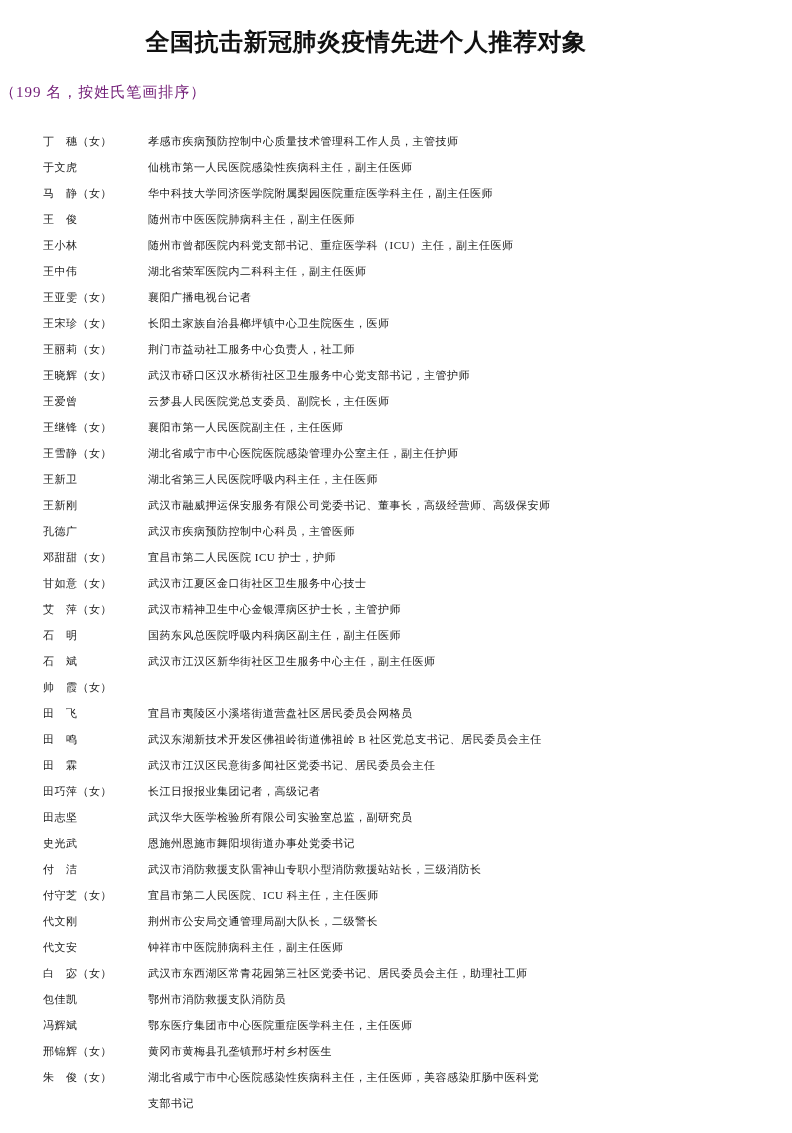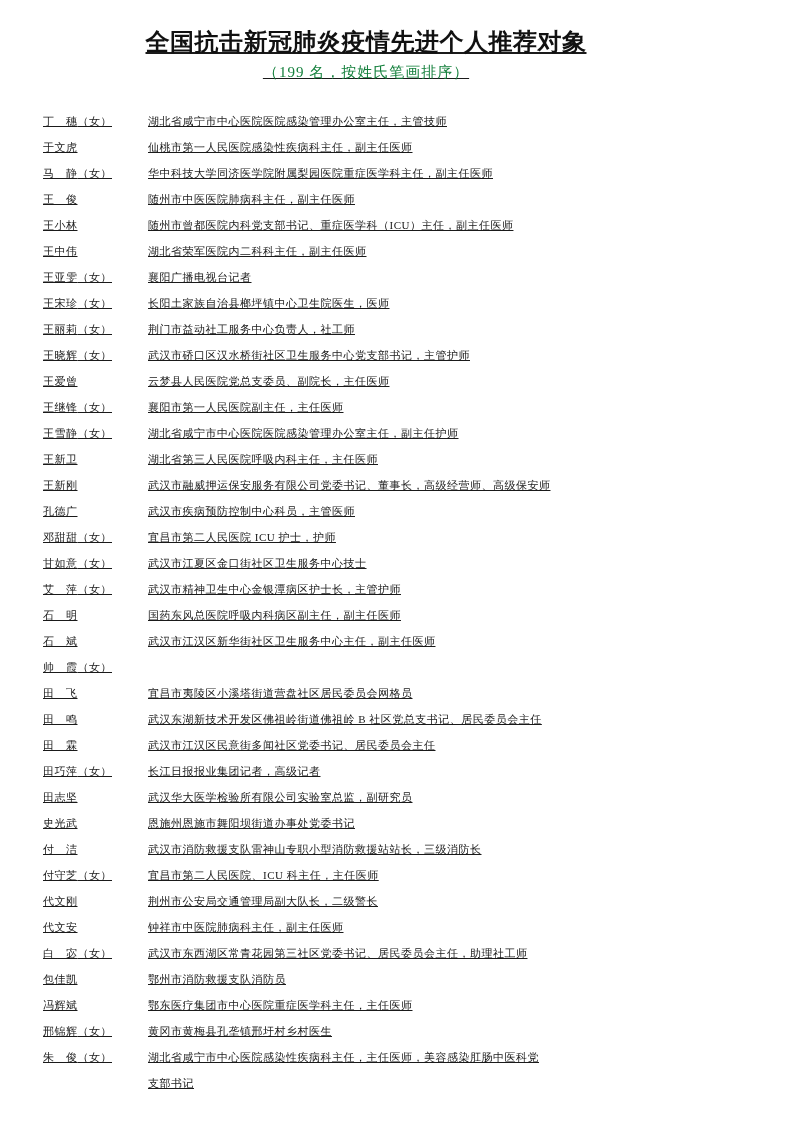--- a/index.html
+++ b/index.html
@@ -9,38 +9,36 @@
   }
   .page {
     position: relative;
     width: 732px;
     height: 1133px;
     background: #ffffff;
     color: #1a1a1a;
     font-family: "Liberation Serif", "DejaVu Serif", serif;
     overflow: hidden;
     box-sizing: border-box;
-    text-decoration: underline;
   }
   .title {
     margin: 26px 0 0 0;
     text-align: center;
     font-size: 24px;
     font-weight: bold;
     letter-spacing: 0.5px;
     line-height: 32px;
     color: #111111;
   }
   .subtitle {
-    margin-top: 4px;
-    text-align: center;
+    margin-top: 24px;
     font-size: 15px;
     letter-spacing: 1px;
     line-height: 20px;
-    color: #15803d;
+    color: #701a75;
   }
   .list {
     margin-top: 26px;
     padding-left: 43px;
     padding-right: 4px;
     font-size: 11px;
     letter-spacing: 0.5px;
   }
   .row {
     display: flex;
@@ -65,21 +63,21 @@
 </head>
 <body>
 
 <div class="page">
   <h1 class="title">全国抗击新冠肺炎疫情先进个人推荐对象</h1>
   <div class="subtitle">（199 名，按姓氏笔画排序）</div>
   <div class="list" id="people-list">
       <div class="row">
     <div class="name-cell"><span>丁　穗</span><span>（女）</span></div>
     <div class="desc">
-          <div class="desc-line">湖北省咸宁市中心医院医院感染管理办公室主任，主管技师</div>
+          <div class="desc-line">孝感市疾病预防控制中心质量技术管理科工作人员，主管技师</div>
         </div>
   </div>
       <div class="row">
     <div class="name-cell"><span>于文虎</span><span></span></div>
     <div class="desc">
           <div class="desc-line">仙桃市第一人民医院感染性疾病科主任，副主任医师</div>
         </div>
   </div>
       <div class="row">
     <div class="name-cell"><span>马　静</span><span>（女）</span></div>

